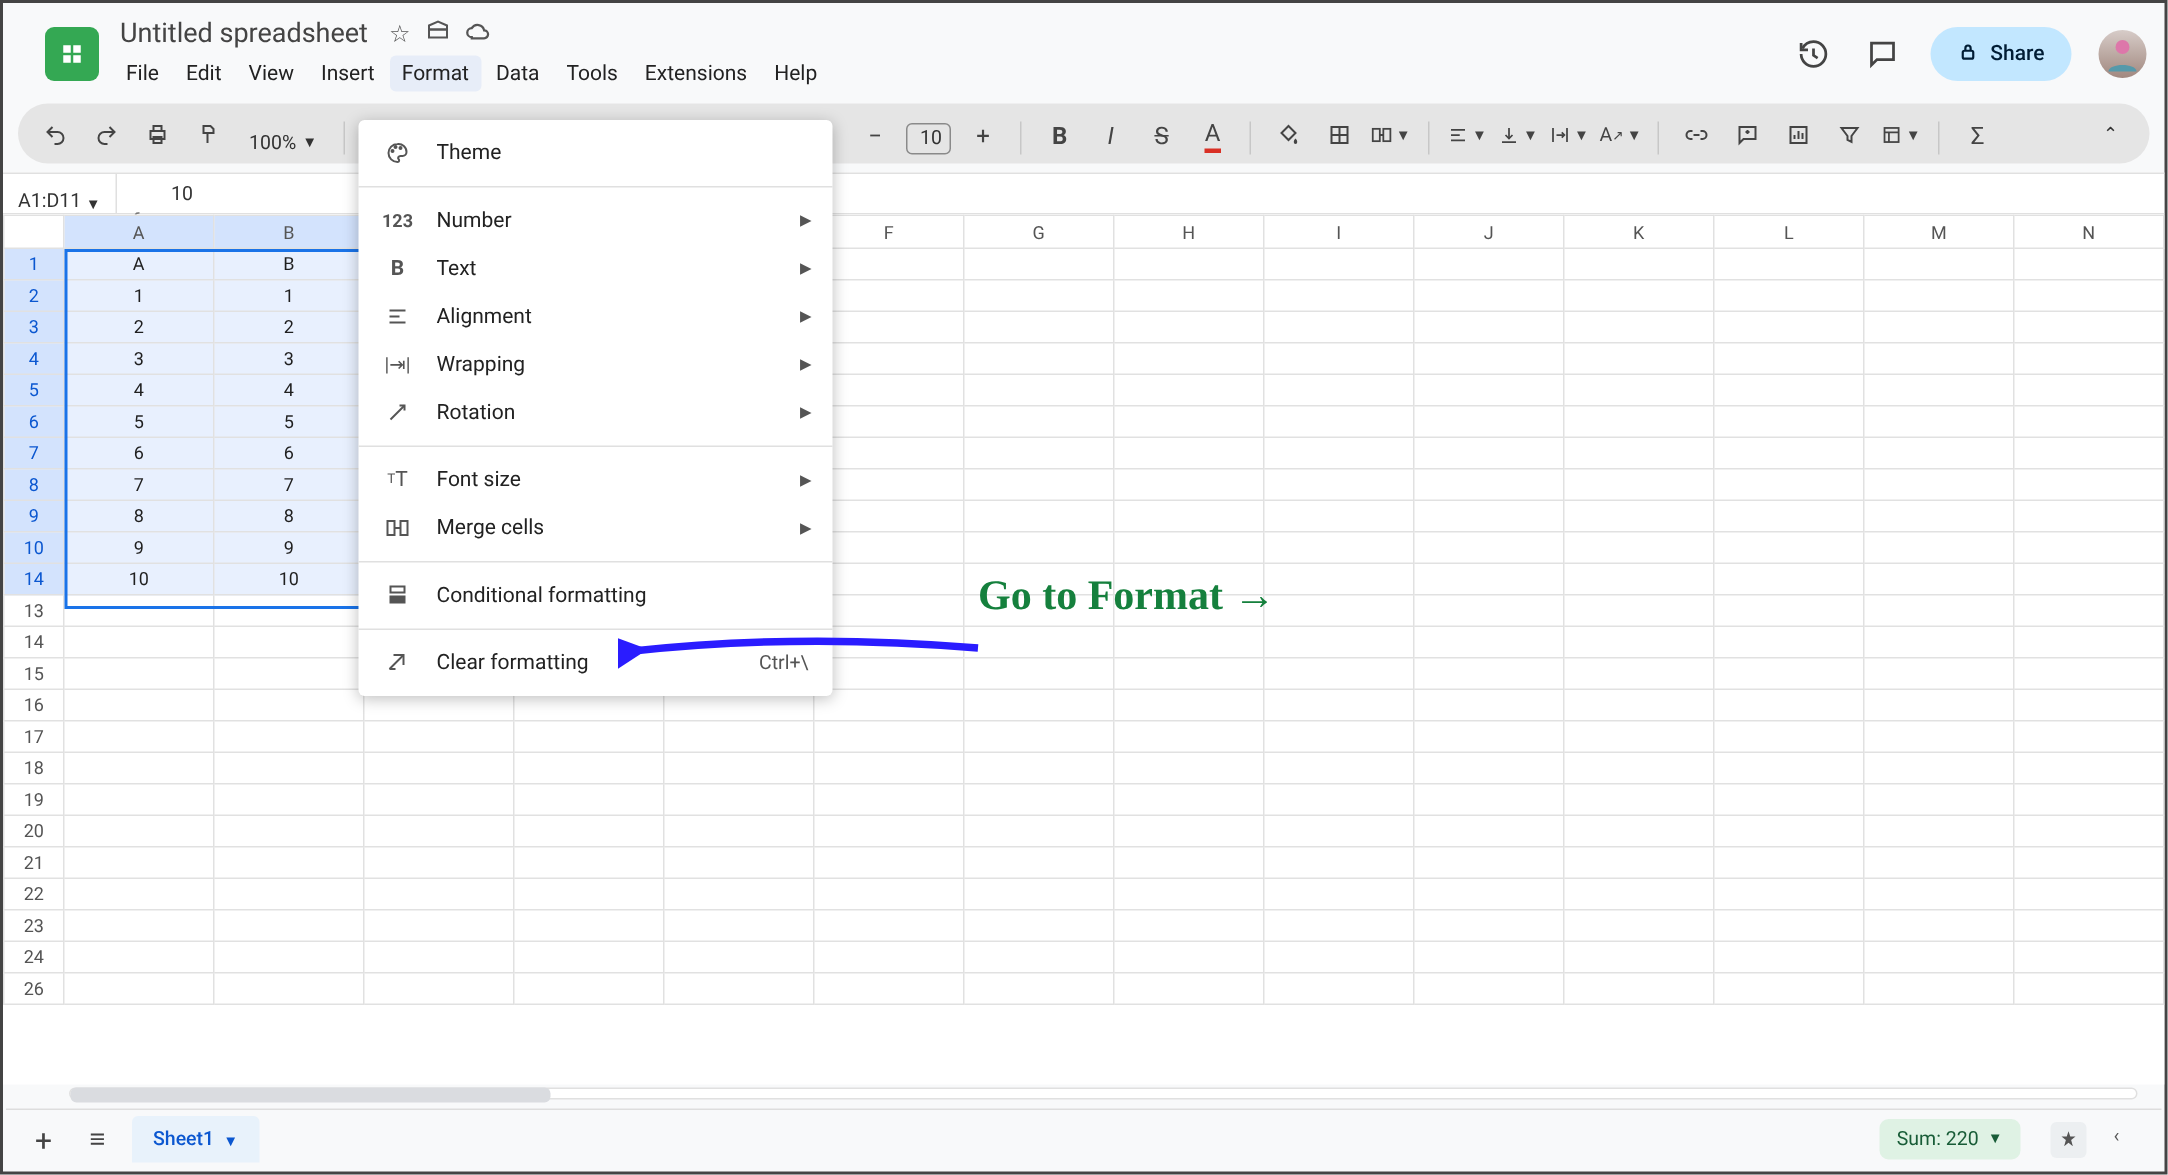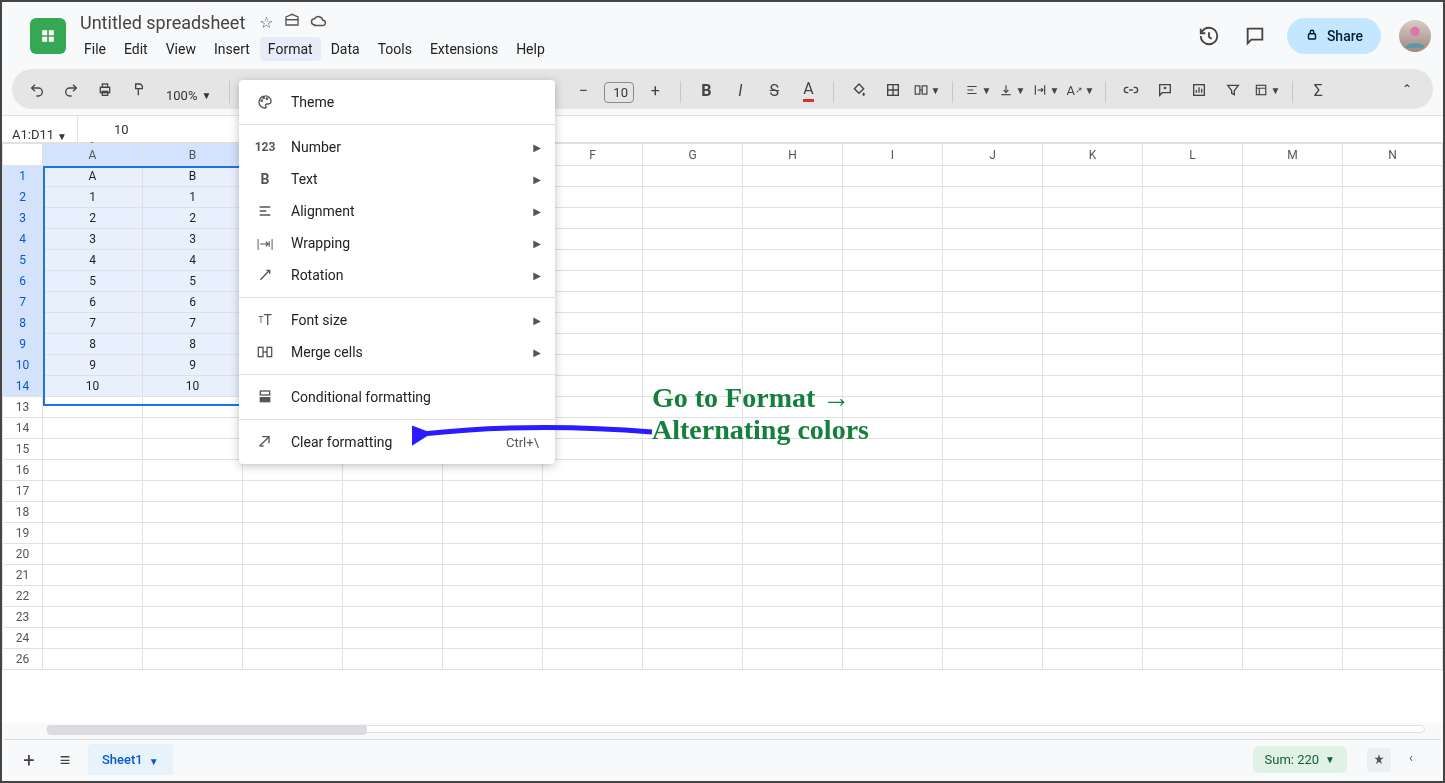--- a/index.html
+++ b/index.html
@@ -829,21 +829,20 @@
   <defs>
       <marker id="ah" markerWidth="12" markerHeight="12" refX="2" refY="5" orient="auto">
         <path d="M10 0 L0 5 L10 10 z" fill="#2a1cff"></path>
       </marker>
     </defs>
   <path d="M240 20 Q 120 10, 10 22" stroke="#2a1cff" stroke-width="5" fill="none" marker-end="url(#ah)"></path>
 </svg>
 <div class="annotation" style="top:380px; left:650px;">
   <span>Go to Format</span>
   <span> →</span><br>
-  <span>Alternating colors</span>
 </div>
 
 <div class="sheet-bar">
   <div class="tb-btn" style="font-size:20px;">+</div>
   <div class="tb-btn" style="font-size:18px;">≡</div>
   <div class="sheet-tab">
     <span>Sheet1</span>
     <span class="chev">▼</span>
   </div>
   <div class="sum-pill">

